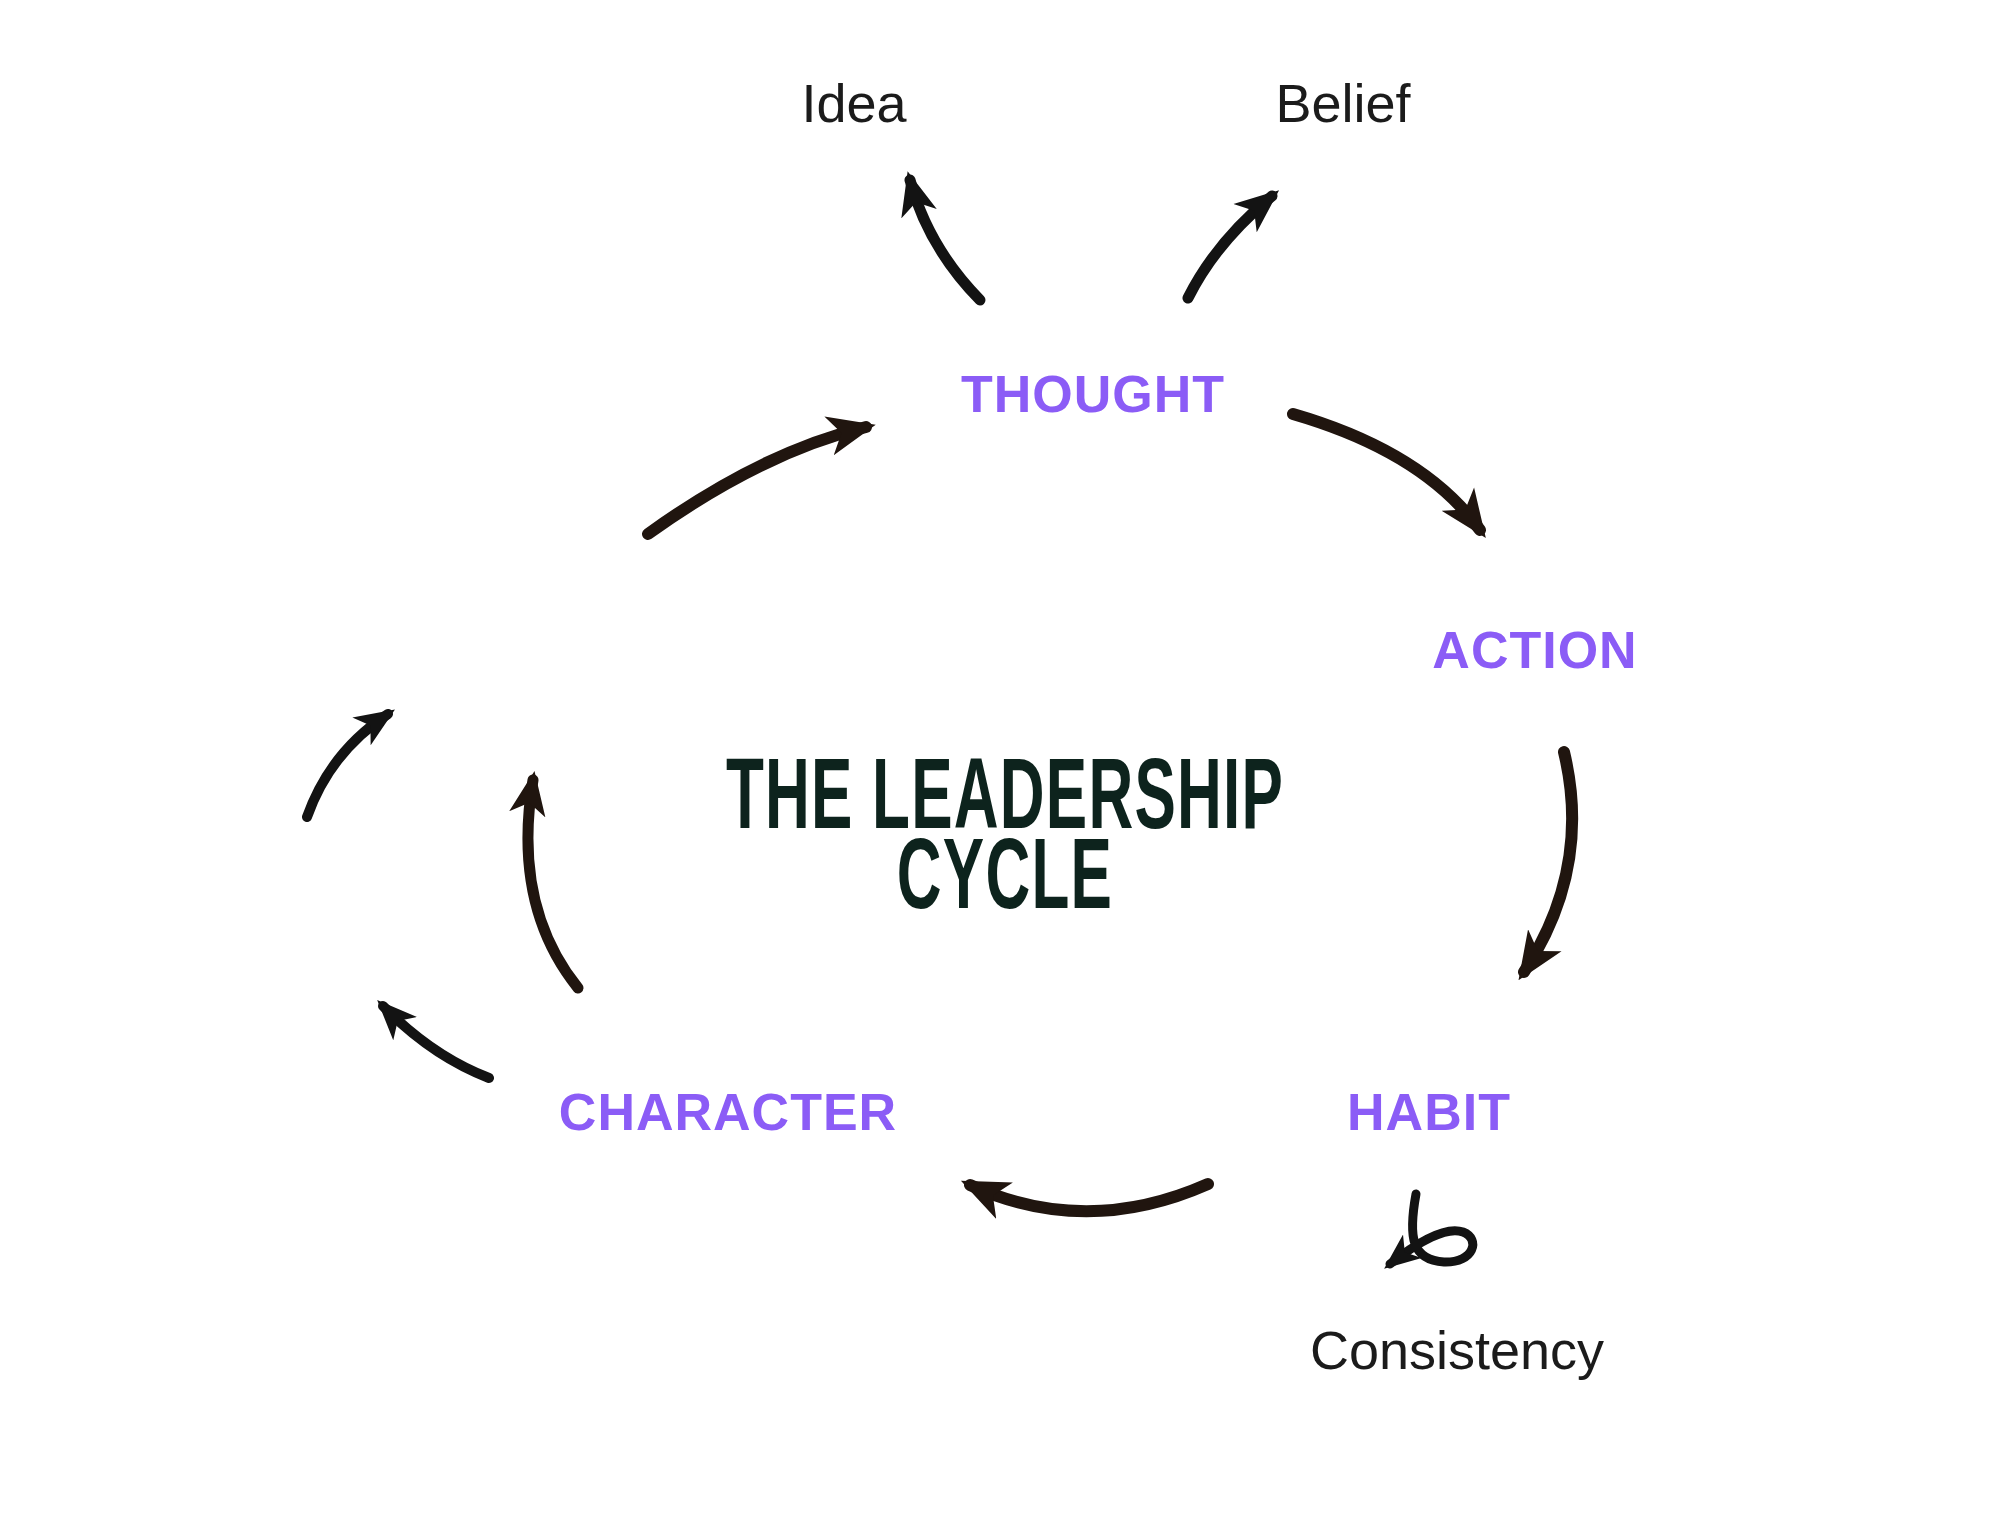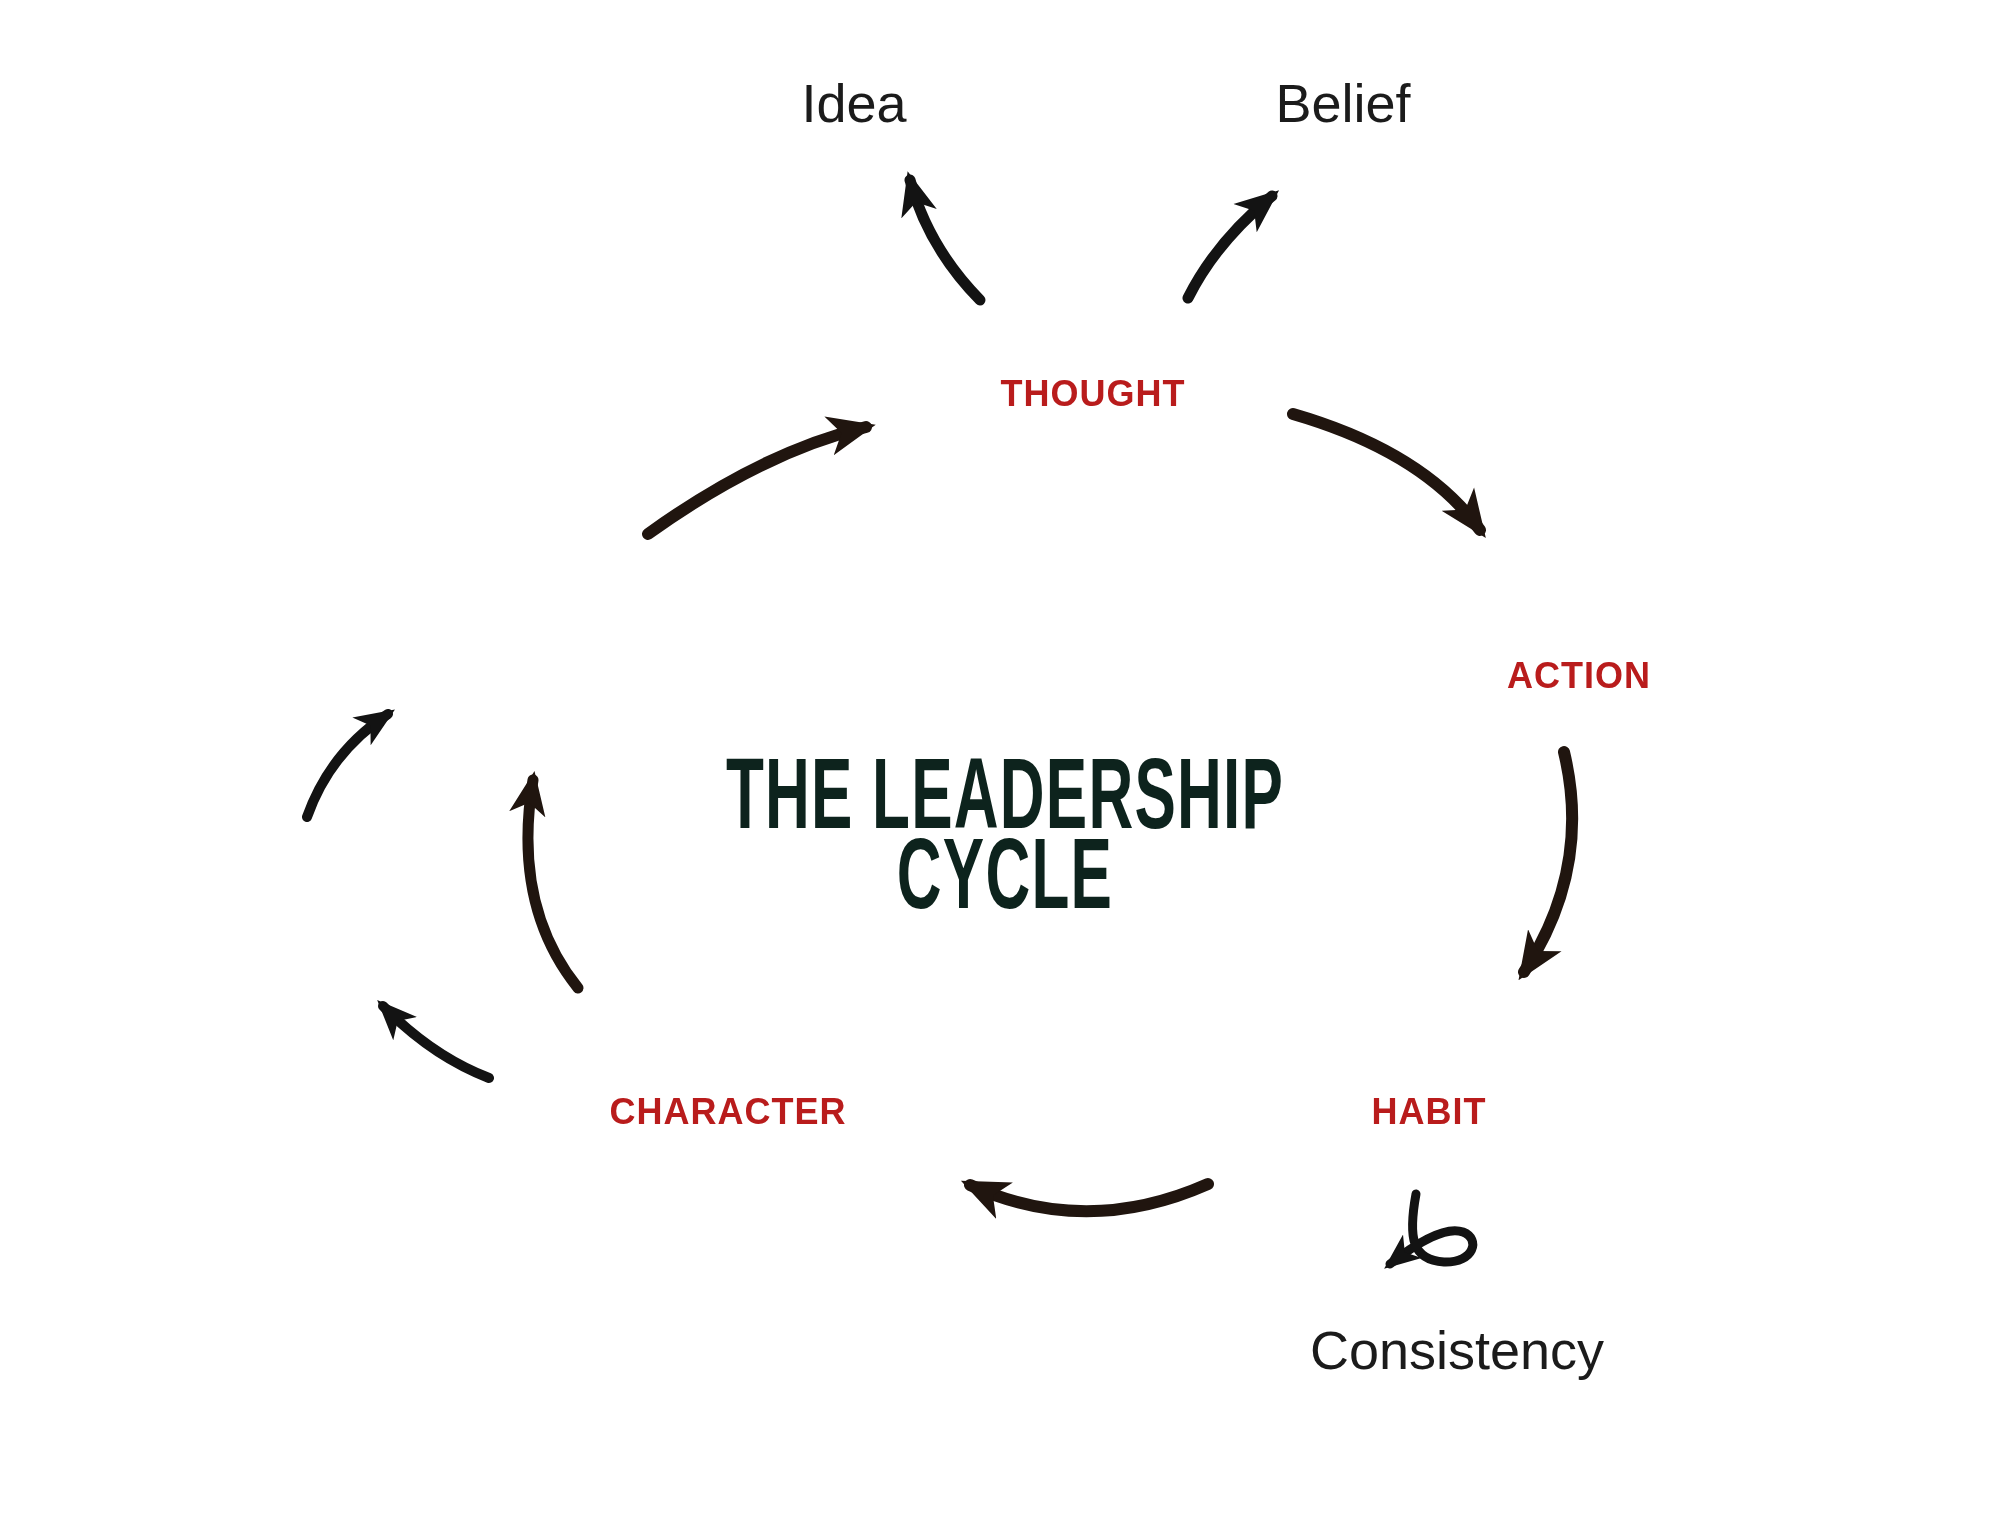--- a/index.html
+++ b/index.html
@@ -17,23 +17,23 @@
     width: 1992px; height: 1520px;
   }
   .label {
     position: absolute;
     transform: translate(-50%, -50%);
     white-space: nowrap;
     user-select: none;
   }
   .node {
     font-weight: 700;
-    font-size: 36px;
+    font-size: 52px;
     letter-spacing: 1px;
-    color: #b91c1c;
+    color: #8b5cf6;
   }
   .satellite {
     font-weight: 400;
     font-size: 54px;
     color: #1b1b1b;
   }
   .title-block {
     position: absolute;
     left: 1005px;
     top: 833px;
@@ -43,21 +43,21 @@
     font-weight: 700;
     font-size: 100px;
     line-height: 0.8;
     letter-spacing: 2px;
     white-space: nowrap;
   }
   
   #pos-idea        { left: 854px;  top: 103px;  }
   #pos-belief      { left: 1343px; top: 103px;  }
   #pos-thought     { left: 1093px; top: 394px;  }
-  #pos-action      { left: 1535px; top: 676px; margin-left: 44px;  }
+  #pos-action      { left: 1535px; top: 650px;  }
   #pos-destiny     { left: 571px;  top: 620px;  }
   #pos-habit       { left: 1429px; top: 1112px; text-align: right; }
   #pos-character   { left: 728px;  top: 1112px; }
   #pos-meaning     { left: 253px;  top: 897px;  }
   #pos-consistency { left: 1457px; top: 1350px; }
 </style>
 </head>
 <body>
 
 <div id="canvas">

